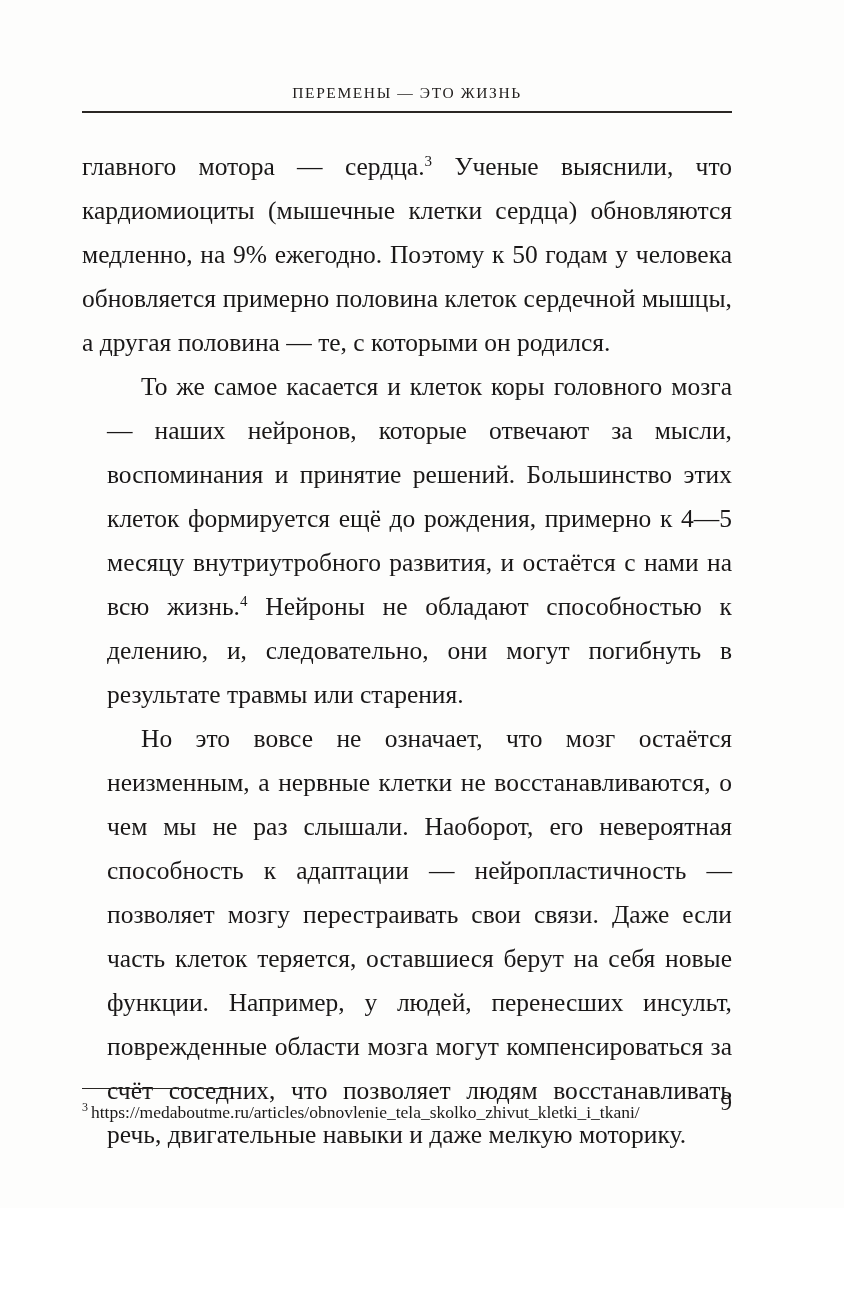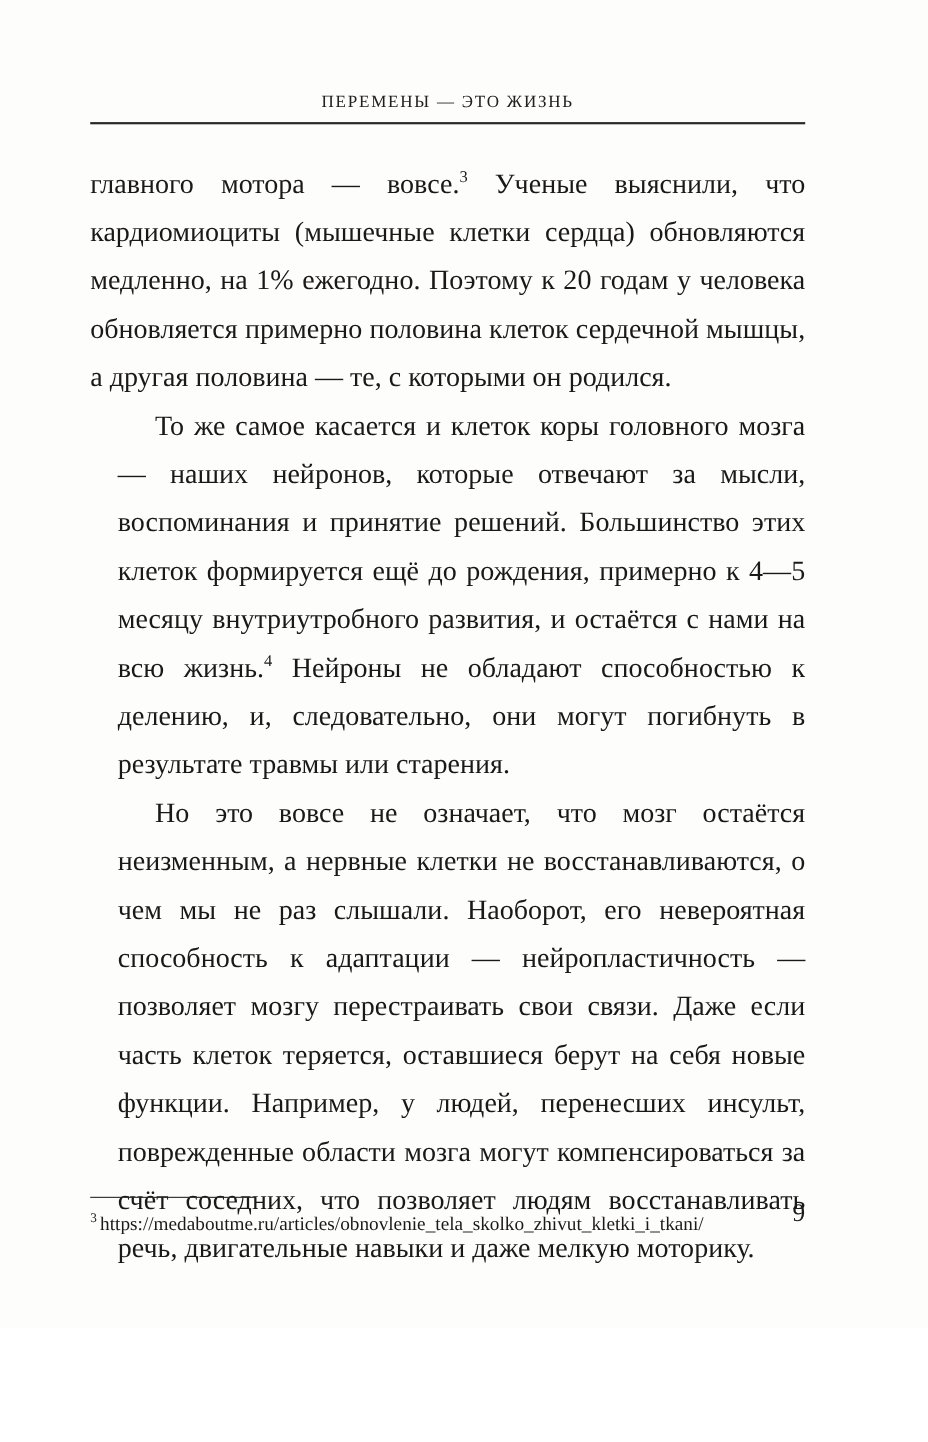--- a/index.html
+++ b/index.html
@@ -104,21 +104,21 @@
 
 <div class="page">
 
   <div class="content">
 
     <div class="running-head">Перемены — это жизнь</div>
     <div class="head-rule"></div>
 
     <div class="body-text">
 
-      <p><span>главного мотора — вовсе.</span><sup class="fn">3</sup><span> Ученые выяснили, что кардиомиоциты (мышечные клетки сердца) обновляются медленно, на 1% ежегодно. Поэтому к 20 годам у человека обновляется примерно половина клеток сердечной мышцы, а другая половина — те, с которыми он родился.</span></p>
+      <p><span>главного мотора — сердца.</span><sup class="fn">3</sup><span> Ученые выяснили, что кардиомиоциты (мышечные клетки сердца) обновляются медленно, на 9% ежегодно. Поэтому к 50 годам у человека обновляется примерно половина клеток сердечной мышцы, а другая половина — те, с которыми он родился.</span></p>
 
       <p class="indent"><span>То же самое касается и клеток коры головного мозга — наших нейронов, которые отвечают за мысли, воспоминания и принятие решений. Большинство этих клеток формируется ещё до рождения, примерно к 4—5 месяцу внутриутробного развития, и остаётся с нами на всю жизнь.</span><sup class="fn">4</sup><span> Нейроны не обладают способностью к делению, и, следовательно, они могут погибнуть в результате травмы или старения.</span></p>
 
       <p class="indent last-line-left"><span>Но это вовсе не означает, что мозг остаётся неизменным, а нервные клетки не восстанавливаются, о чем мы не раз слышали. Наоборот, его невероятная способность к адаптации — нейропластичность — позволяет мозгу перестраивать свои связи. Даже если часть клеток теряется, оставшиеся берут на себя новые функции. Например, у людей, перенесших инсульт, поврежденные области мозга могут компенсироваться за счёт соседних, что позволяет людям восстанавливать речь, двигательные навыки и даже мелкую моторику.</span></p>
 
     </div>
   </div>
 
   <div class="footnotes">
     <div class="fn-rule"></div>

